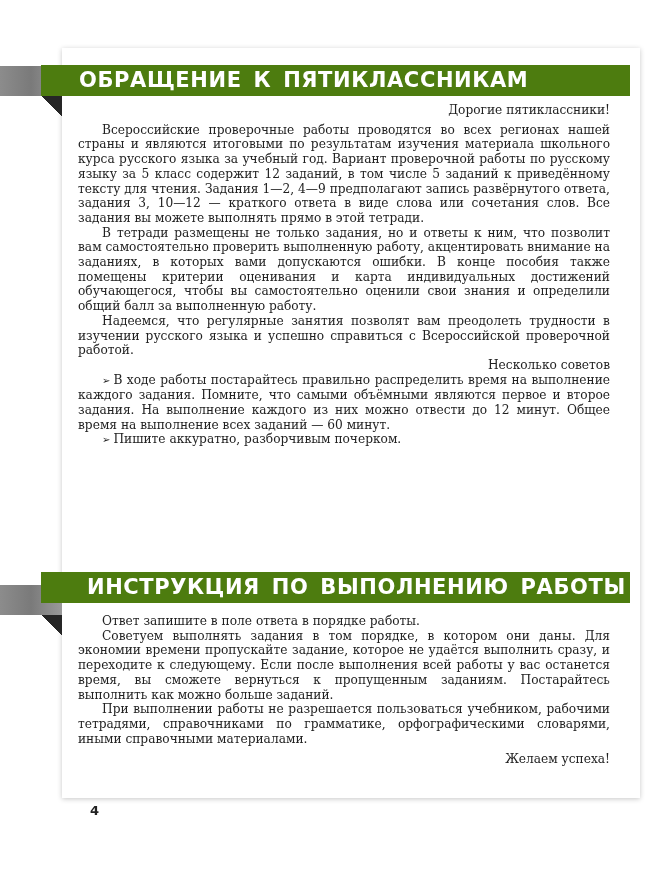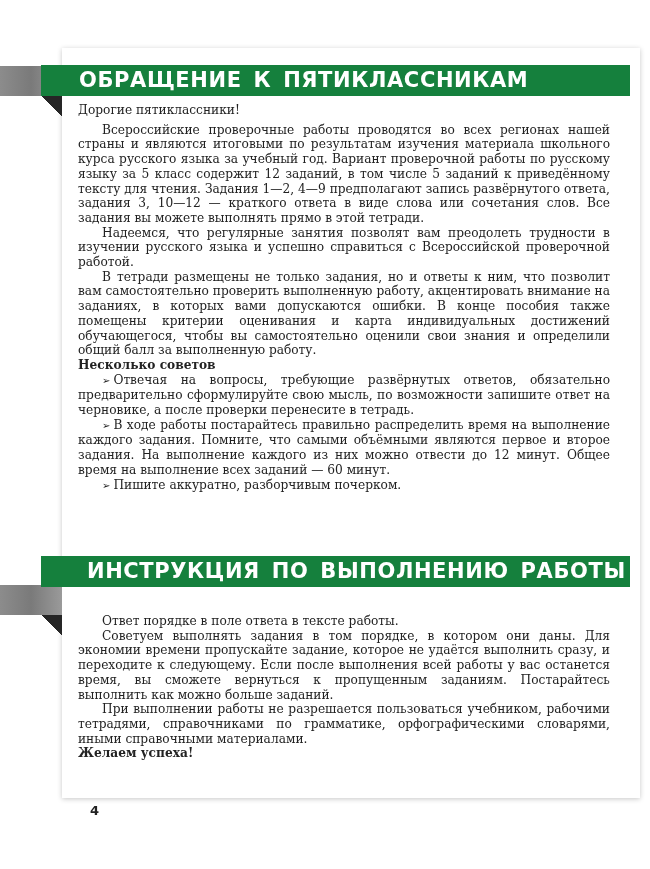--- a/index.html
+++ b/index.html
@@ -9,21 +9,21 @@
     font-family: "DejaVu Serif", "Liberation Serif", serif;
     color: #222;
   }
   .page-panel {
     position: absolute; left: 62px; top: 48px; width: 578px; height: 750px;
     background: #ffffff;
     box-shadow: 0 1px 5px rgba(0,0,0,0.22);
   }
   .banner {
     position: absolute; left: 41px; width: 589px; height: 31px;
-    background: #15803d;
+    background: #4d7c0f;
     color: #ffffff;
     font-family: "DejaVu Sans", "Liberation Sans", sans-serif;
     font-size: 21px; font-weight: bold; letter-spacing: 0.6px; word-spacing: 4px;
     line-height: 31px; padding-left: 38px; box-sizing: border-box;
     white-space: nowrap; z-index: 3;
   }
   .ribbon {
     position: absolute; left: 0; width: 62px; height: 30px;
     background: linear-gradient(to right, #8c8c8c 0%, #7a7a7a 50%, #9a9a9a 100%);
     z-index: 2;
@@ -31,53 +31,52 @@
   .ribbon-fold {
     position: absolute; left: 41px; width: 21px; height: 20px; z-index: 2;
     background: linear-gradient(to top right, transparent 50%, #262626 50%);
   }
   .text-block {
     position: absolute; left: 78px; width: 532px;
     font-size: 12.2px; line-height: 14.7px; text-align: justify;
     z-index: 3;
   }
   .text-block p { margin: 0; text-indent: 24px; hyphens: manual; }
-  .text-block p.center { text-align: left; text-indent: 0; }
-  .text-block p.bold { font-weight: bold; }
+  .text-block p.center { text-align: right; text-indent: 0; }
+  .text-block p.bold { font-weight: normal; }
   .arrow { font-family: "DejaVu Sans", sans-serif; font-size: 10px; margin-right: 3px; }
   .page-num {
     position: absolute; left: 90px; top: 803px;
     font-family: "DejaVu Sans", "Liberation Sans", sans-serif;
     font-weight: bold; font-size: 13px; color: #222;
   }
 </style>
 </head>
 <body>
 
 <div class="page-panel"></div>
 
 <div class="ribbon" style="top:66px;"></div>
 <div class="ribbon-fold" style="top:96px;"></div>
 <div class="banner" style="top:65px;">ОБРАЩЕНИЕ К ПЯТИКЛАССНИКАМ</div>
 
 <div class="text-block" style="top:103px;">
   <p class="center">Дорогие пятиклассники!</p>
   <p style="margin-top:5px;">Всероссийские проверочные работы проводятся во всех регионах нашей страны и являются итоговыми по результатам изучения материала школьного курса русского языка за учебный год. Вариант проверочной работы по русскому языку за 5 класс содержит 12 заданий, в том числе 5 заданий к приведённому тексту для чтения. Задания 1—2, 4—9 предполагают запись развёрнутого ответа, задания 3, 10—12 — краткого ответа в виде слова или сочетания слов. Все задания вы можете выполнять прямо в этой тетради.</p>
+  <p>В тетради размещены не только задания, но и ответы к ним, что позволит вам самостоятельно проверить выполненную работу, акцентировать внимание на заданиях, в которых вами допускаются ошибки. В конце пособия также помещены критерии оценивания и карта индивидуальных достижений обучающегося, чтобы вы самостоятельно оценили свои знания и определили общий балл за выполненную работу.</p>
   <p>Надеемся, что регулярные занятия позволят вам преодолеть трудности в изучении русского языка и успешно справиться с Всероссийской проверочной работой.</p>
-  <p>В тетради размещены не только задания, но и ответы к ним, что позволит вам самостоятельно проверить выполненную работу, акцентировать внимание на заданиях, в которых вами допускаются ошибки. В конце пособия также помещены критерии оценивания и карта индивидуальных достижений обучающегося, чтобы вы самостоятельно оценили свои знания и определили общий балл за выполненную работу.</p>
   <p class="center bold">Несколько советов</p>
-  <p><span class="arrow">➢</span><span>Отвечая на вопросы, требующие развёрнутых ответов, обязательно предварительно сформулируйте свою мысль, по возможности запишите ответ на черновике, а после проверки перенесите в тетрадь.</span></p>
   <p><span class="arrow">➢</span><span>В ходе работы постарайтесь правильно распределить время на выполнение каждого задания. Помните, что самыми объёмными являются первое и второе задания. На выполнение каждого из них можно отвести до 12 минут. Общее время на выполнение всех заданий — 60 минут.</span></p>
   <p><span class="arrow">➢</span><span>Пишите аккуратно, разборчивым почерком.</span></p>
 </div>
 
 <div class="ribbon" style="top:585px;"></div>
 <div class="ribbon-fold" style="top:615px;"></div>
-<div class="banner" style="top:556px;padding-left:46px;">ИНСТРУКЦИЯ ПО ВЫПОЛНЕНИЮ РАБОТЫ</div>
+<div class="banner" style="top:572px;padding-left:46px;">ИНСТРУКЦИЯ ПО ВЫПОЛНЕНИЮ РАБОТЫ</div>
 
 <div class="text-block" style="top:614px;">
-  <p>Ответ порядке в поле ответа в тексте работы.</p>
+  <p>Ответ запишите в поле ответа в порядке работы.</p>
   <p>Советуем выполнять задания в том порядке, в котором они даны. Для экономии времени пропускайте задание, которое не удаётся выполнить сразу, и переходите к следующему. Если после выполнения всей работы у вас останется время, вы сможете вернуться к пропущенным заданиям. Постарайтесь выполнить как можно больше заданий.</p>
   <p>При выполнении работы не разрешается пользоваться учебником, рабочими тетрадями, справочниками по грамматике, орфографическими словарями, иными справочными материалами.</p>
-  <p class="center bold" style="">Желаем успеха!</p>
+  <p class="center bold" style="margin-top:6px;">Желаем успеха!</p>
 </div>
 
 <div class="page-num">4</div>
 
 </body></html>

